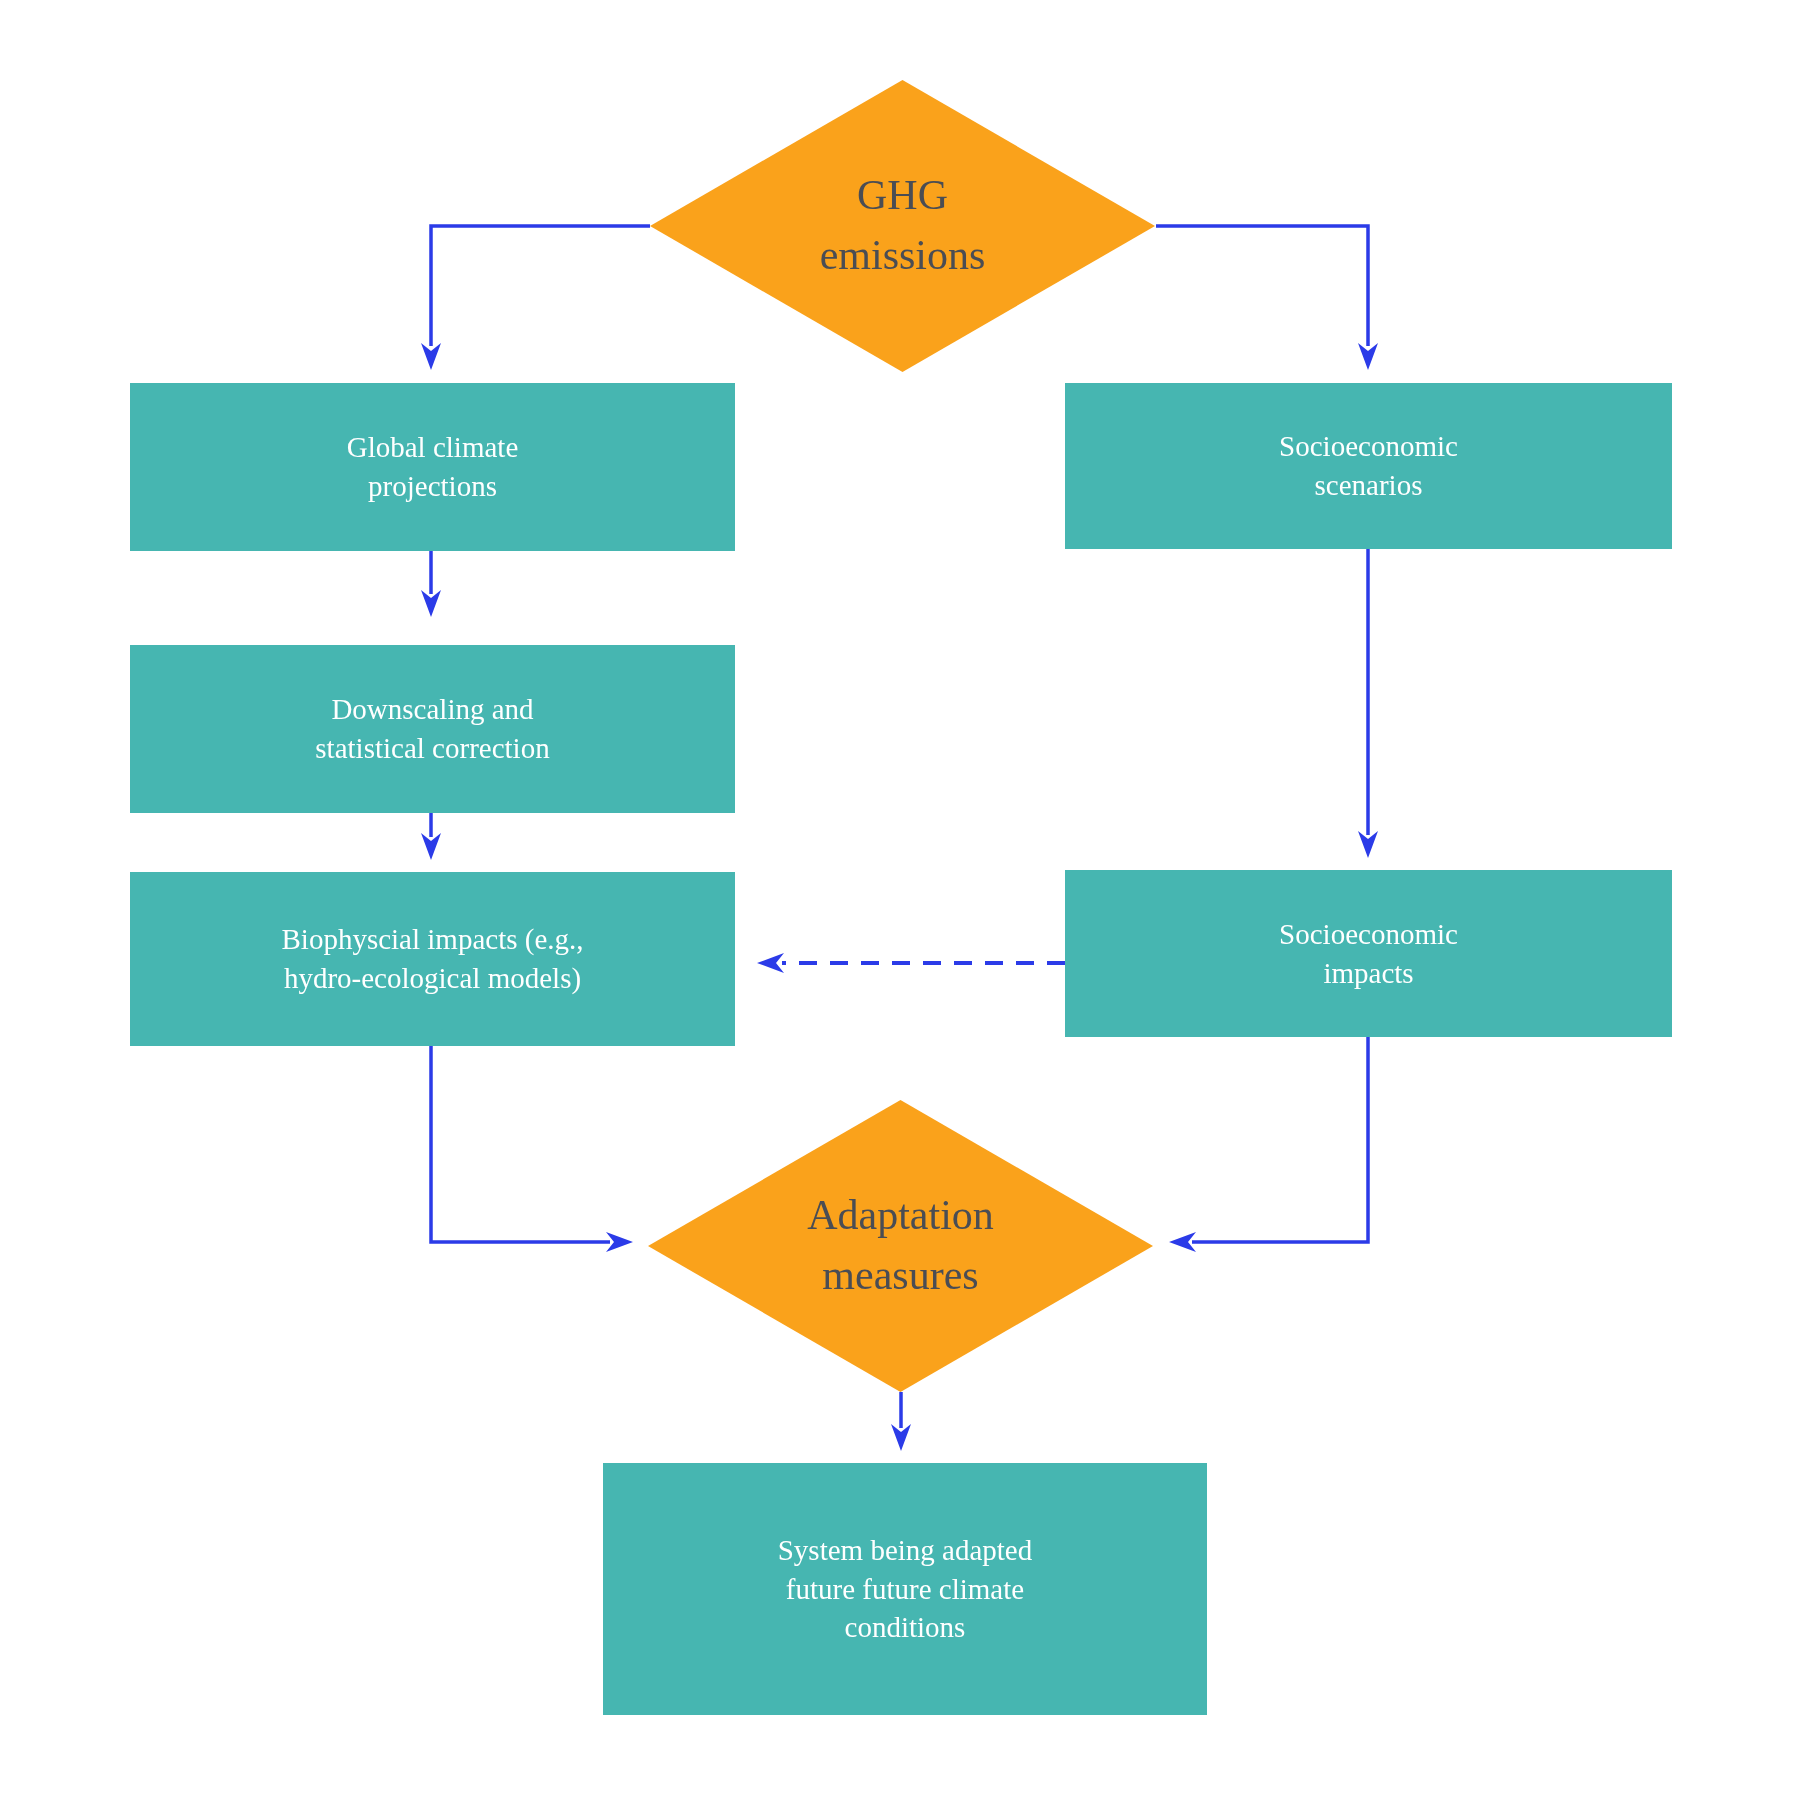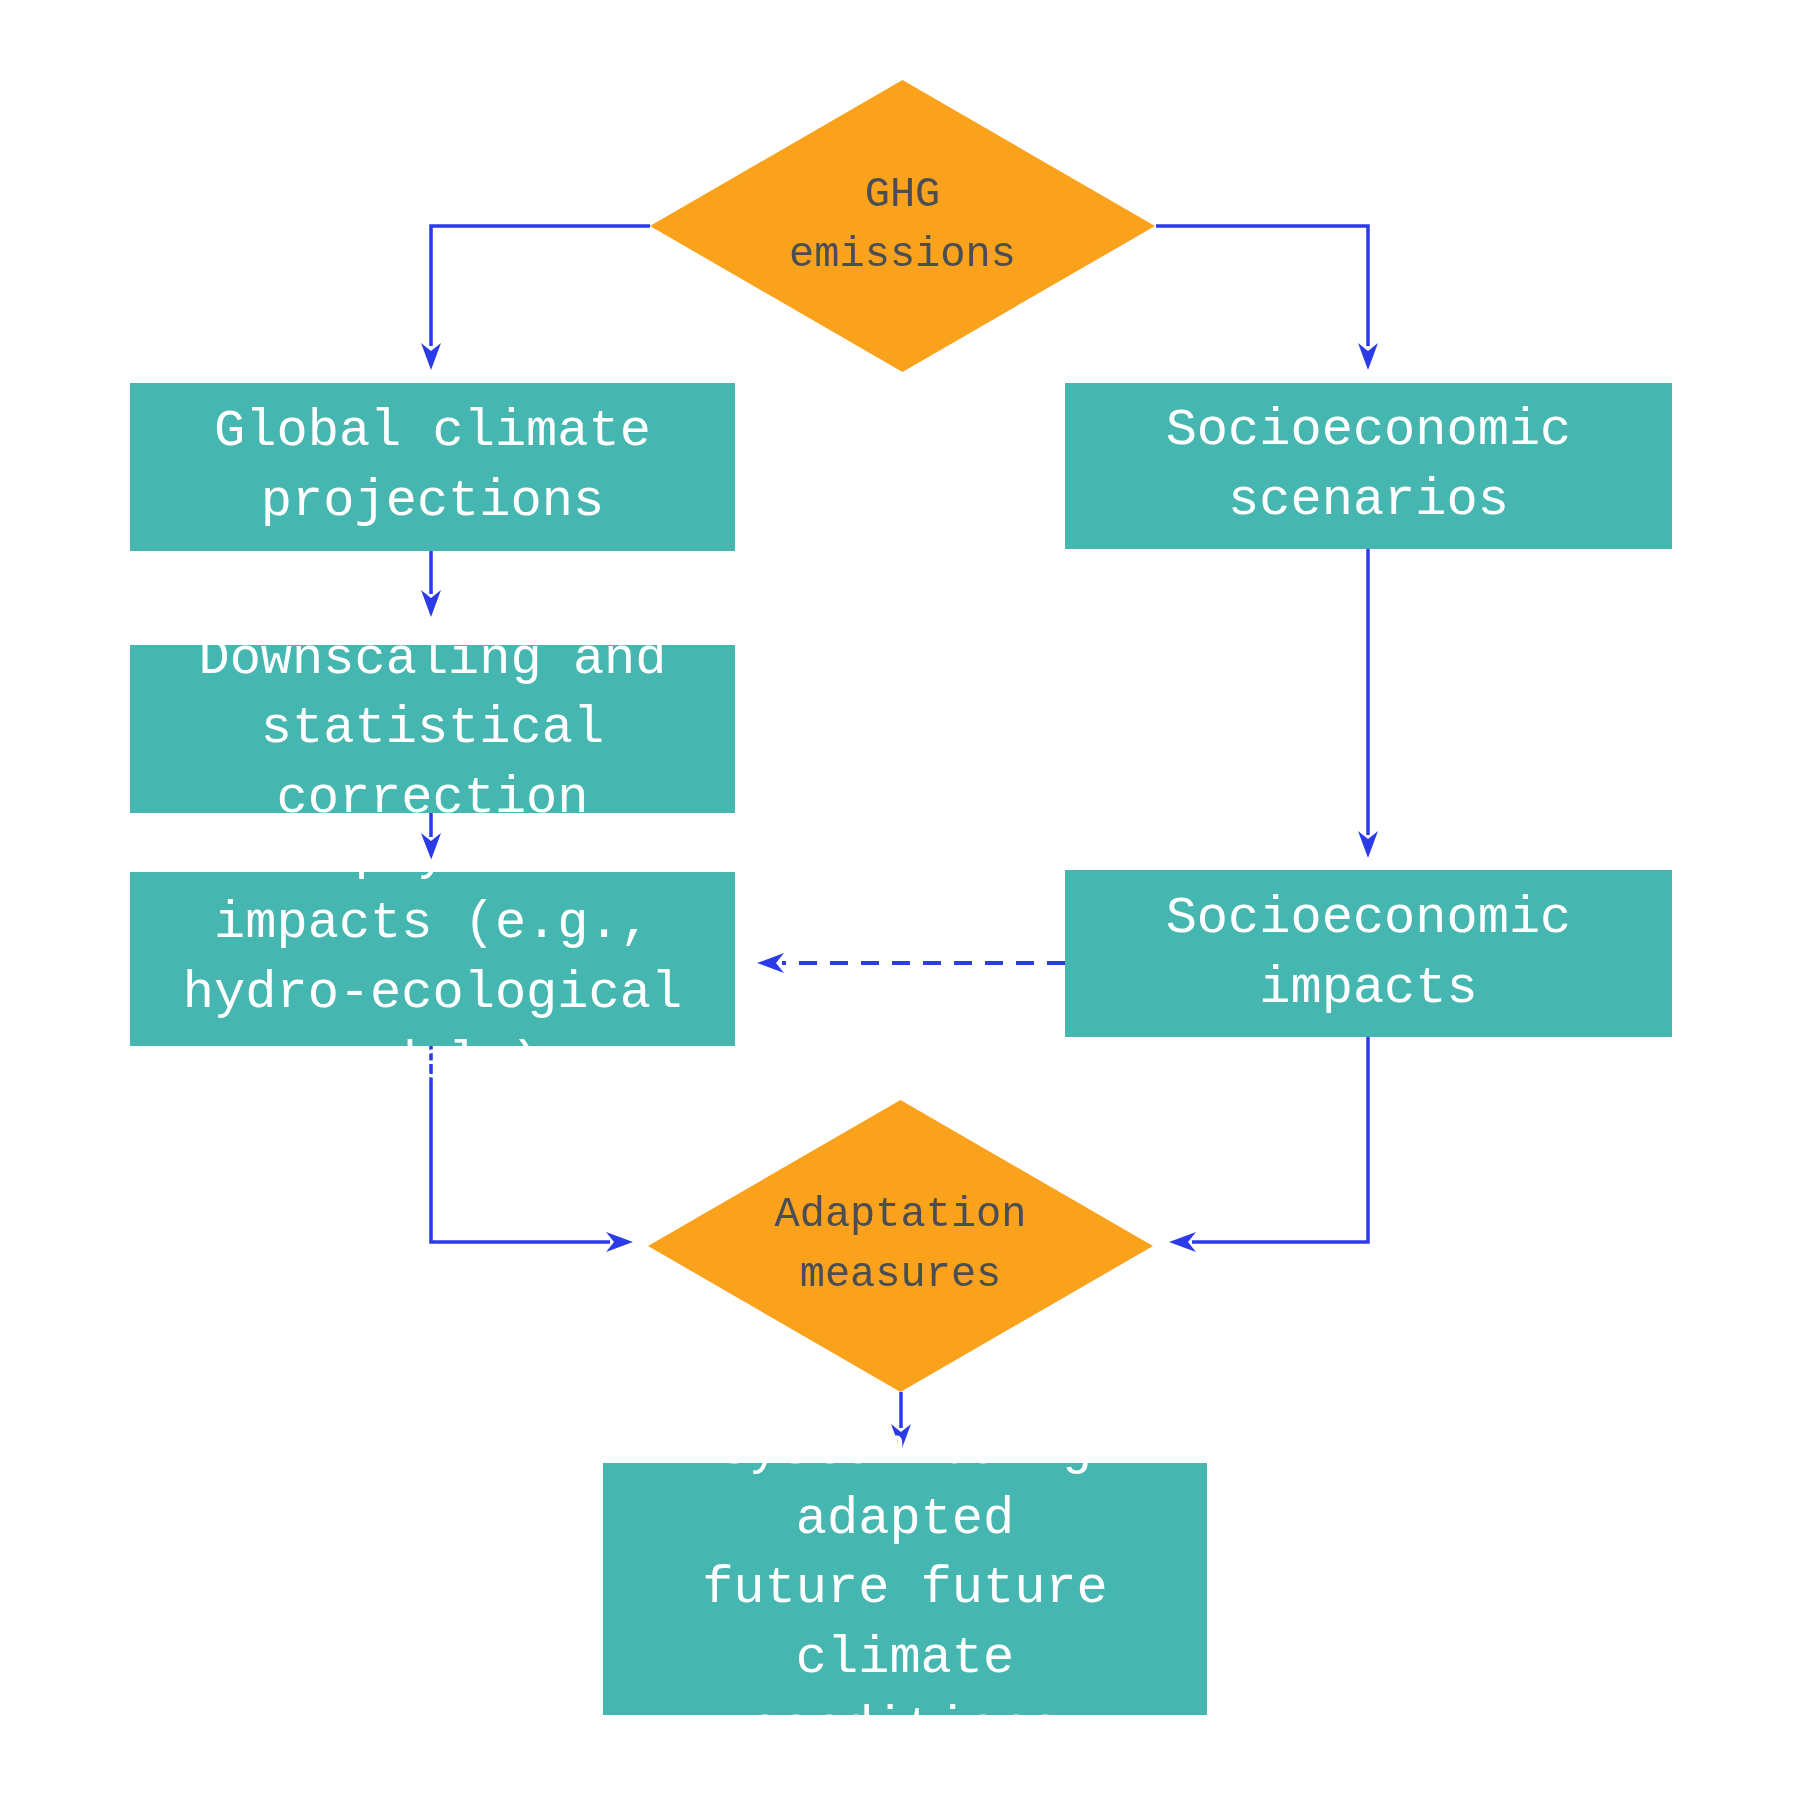--- a/index.html
+++ b/index.html
@@ -10,21 +10,21 @@
     --box-text: #FFFFFF;
     --bg: #FFFFFF;
   }
   * { box-sizing: border-box; }
   html, body { margin: 0; padding: 0; background: var(--bg); }
   .canvas {
     position: relative;
     width: 1800px;
     height: 1800px;
     background: var(--bg);
-    font-family: Liberation Mono, monospace;
+    font-family: Liberation Serif, serif;
     overflow: hidden;
   }
   .edges-layer {
     position: absolute;
     inset: 0;
     width: 1800px;
     height: 1800px;
   }
   .edge {
     stroke: var(--arrow);
@@ -36,21 +36,21 @@
   .node {
     position: absolute;
     display: flex;
     align-items: center;
     justify-content: center;
     text-align: center;
   }
   .process {
     background: var(--box-fill);
     color: var(--box-text);
-    font-size: 52px;
+    font-size: 29px;
     line-height: 1.34;
     font-weight: 400;
   }
   .decision-shape {
     background: var(--diamond-fill);
     clip-path: polygon(50% 0%, 100% 50%, 50% 100%, 0% 50%);
   }
   .decision-shape .label {
     color: var(--diamond-text);
     font-size: 42px;

